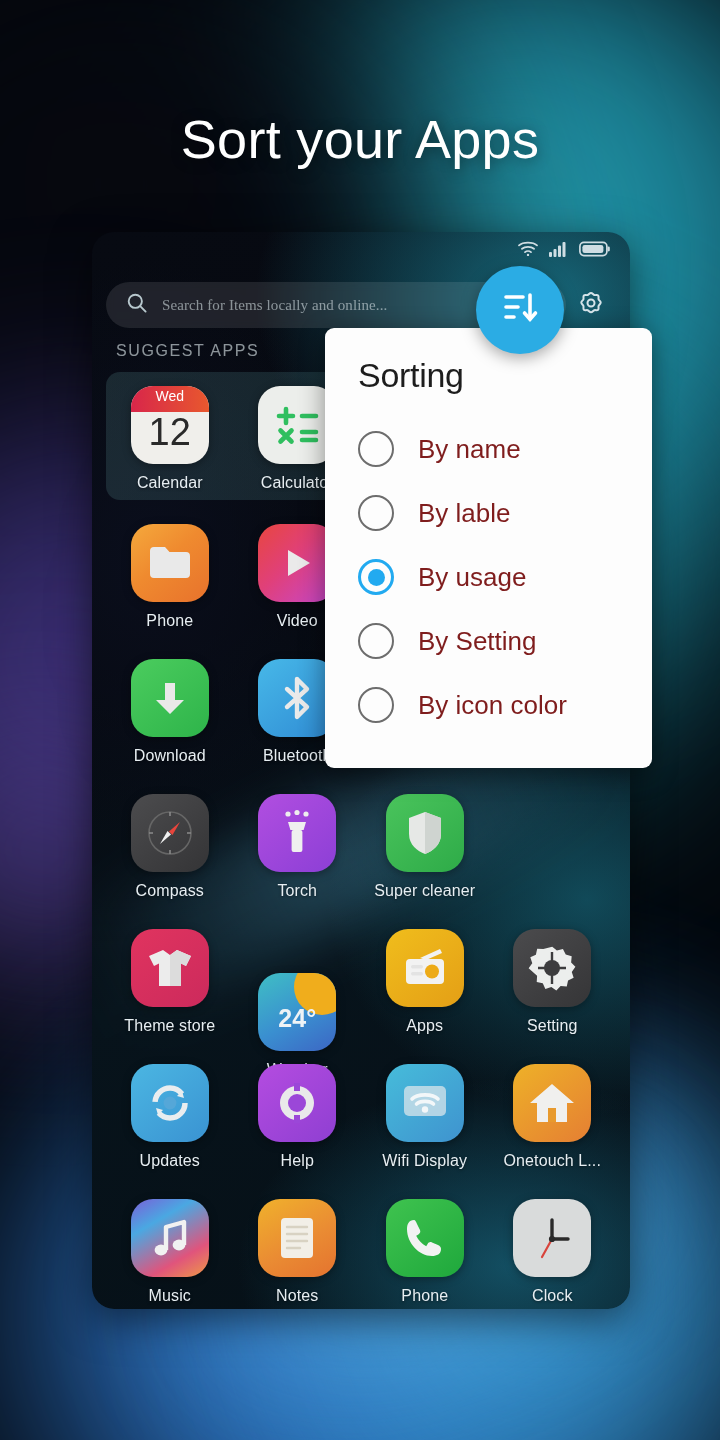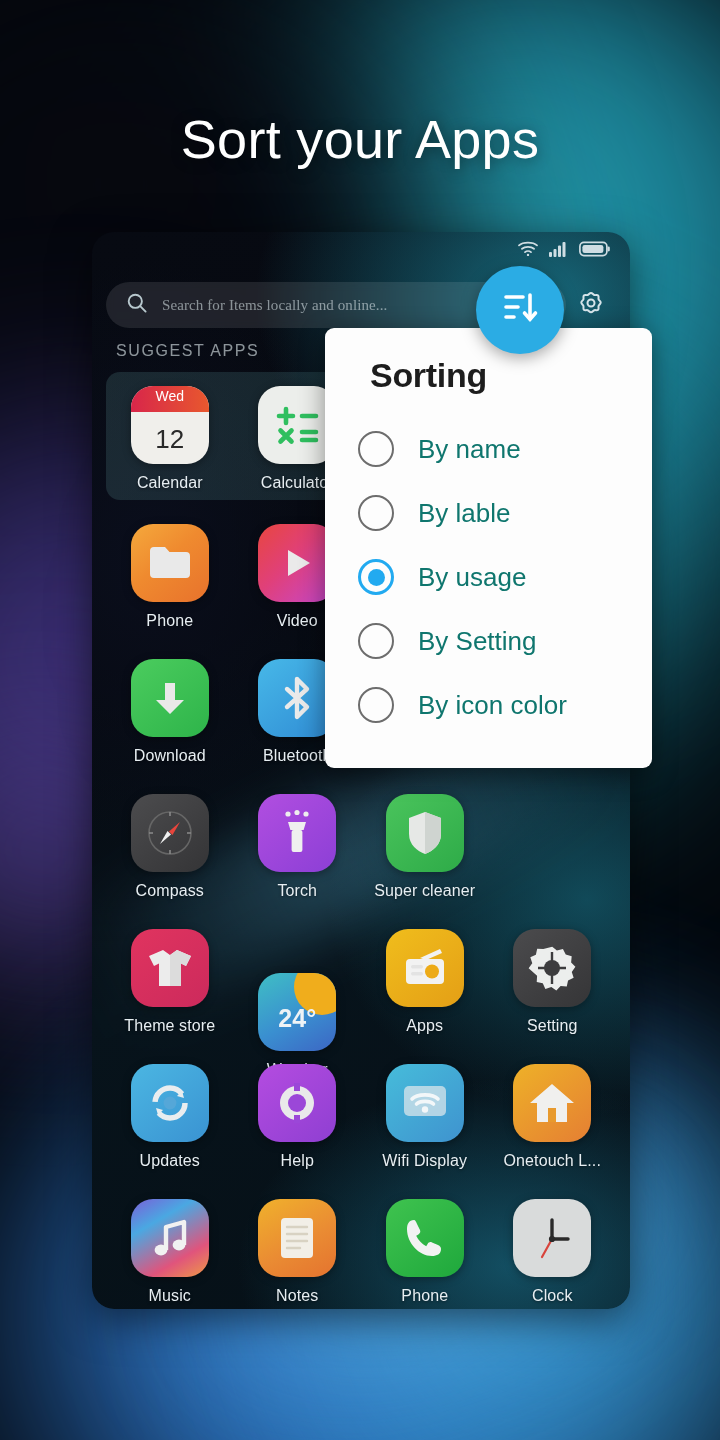--- a/index.html
+++ b/index.html
@@ -138,38 +138,38 @@
   }
 
   
   #dialog {
     position:absolute; left:325px; top:328px; width:327px; height:440px;
     background:#fdfdfd; border-radius:9px; z-index:25;
     box-shadow:0 6px 26px rgba(0,0,0,.42);
     padding:28px 0 0 0;
   }
   #dialog h2 {
-    font-size:34px; font-weight:700; color:#1d1d1d;
-    margin-left:45px; letter-spacing:-.3px;
+    font-size:34px; font-weight:400; color:#1d1d1d;
+    margin-left:33px; letter-spacing:-.3px;
   }
   #options { margin-top:22px; }
   .opt {
     display:flex; align-items:center; height:64px; padding-left:33px; gap:24px;
     cursor:default;
   }
   .radio {
     width:36px; height:36px; border-radius:50%;
     border:2.5px solid #6d6d6d; flex:none;
     display:flex; align-items:center; justify-content:center;
   }
   .radio.sel { border-color:#22aaf0; border-width:3px; }
   .radio.sel::after {
     content:''; width:17px; height:17px; border-radius:50%; background:#22aaf0;
   }
-  .opt-lbl { font-size:26px; color:#0f766e; }
+  .opt-lbl { font-size:26px; color:#7f1d1d; }
 </style>
 </head>
 <body>
 
 <div id="wallpaper">
   <div class="blob b-teal"></div>
   <div class="blob b-teal2"></div>
   <div class="blob b-dark"></div>
   <div class="blob b-purple"></div>
   <div class="blob b-violet"></div>
@@ -231,21 +231,21 @@
   </div>
 
   <div id="suggest-label">SUGGEST APPS</div>
   <div id="suggest-card"></div>
 
   <div class="grid-row" style="top:154px;">
     <div class="cell">
       <div class="ic" style="background:#f0efeb;">
         <div style="position:absolute;top:0;left:0;right:0;height:26px;background:linear-gradient(90deg,#d8264a 0%,#e8582e 100%);"></div>
         <div style="position:absolute;top:2px;left:0;right:0;text-align:center;color:#fff;font-size:14px;">Wed</div>
-        <div style="position:absolute;top:27px;left:0;right:0;text-align:center;color:#2a2a2a;font-size:26px;font-weight:500;line-height:52px;">12</div>
+        <div style="position:absolute;top:20px;left:0;right:0;text-align:center;color:#2a2a2a;font-size:38px;font-weight:500;line-height:52px;">12</div>
       </div>
       <div class="lbl">Calendar</div>
     </div>
     <div class="cell">
       <div class="ic" style="background:#eceeeb;">
         <svg width="56" height="56" viewBox="0 0 56 56" stroke="#2fbf5f" stroke-width="4.6" stroke-linecap="round" fill="none">
           <path d="M10 19 H24 M17 12 V26"></path>
           <path d="M33 19 H47"></path>
           <path d="M11.5 33.5 L22.5 44.5 M22.5 33.5 L11.5 44.5"></path>
           <path d="M33 35 H47 M33 43 H47"></path>

